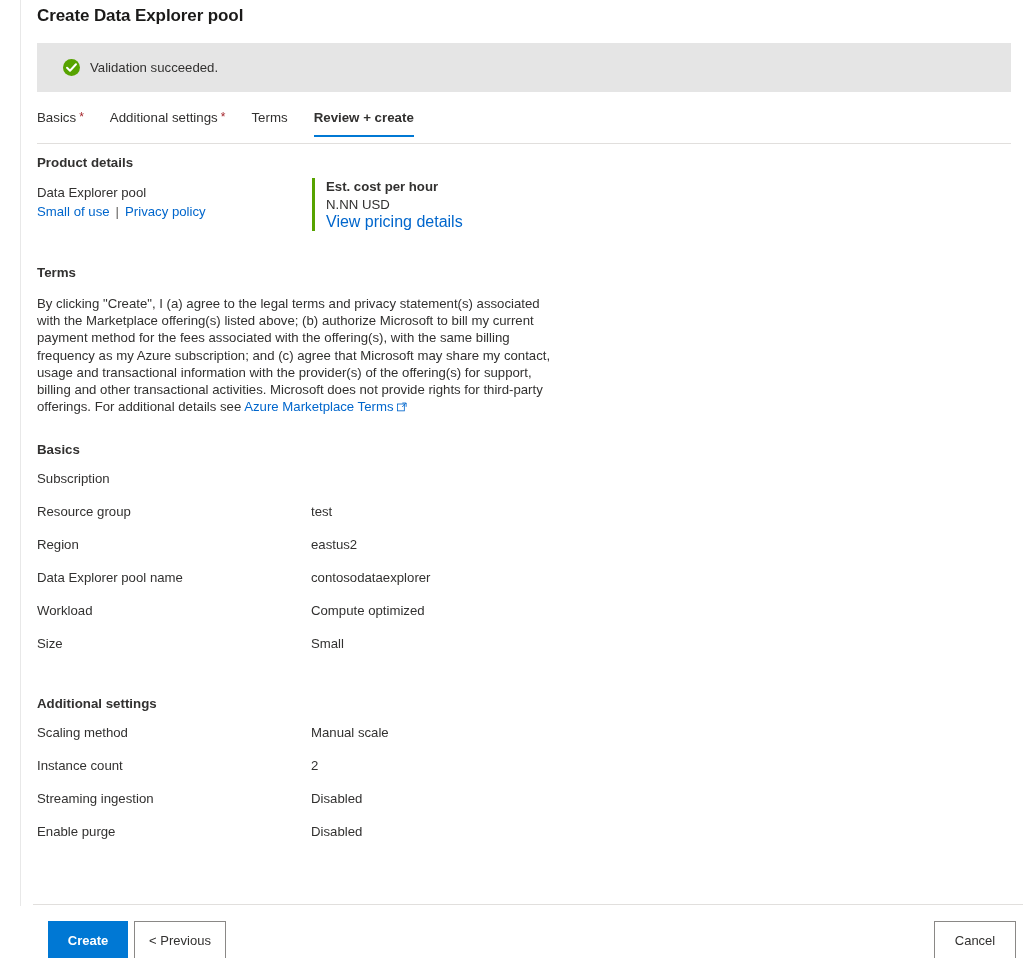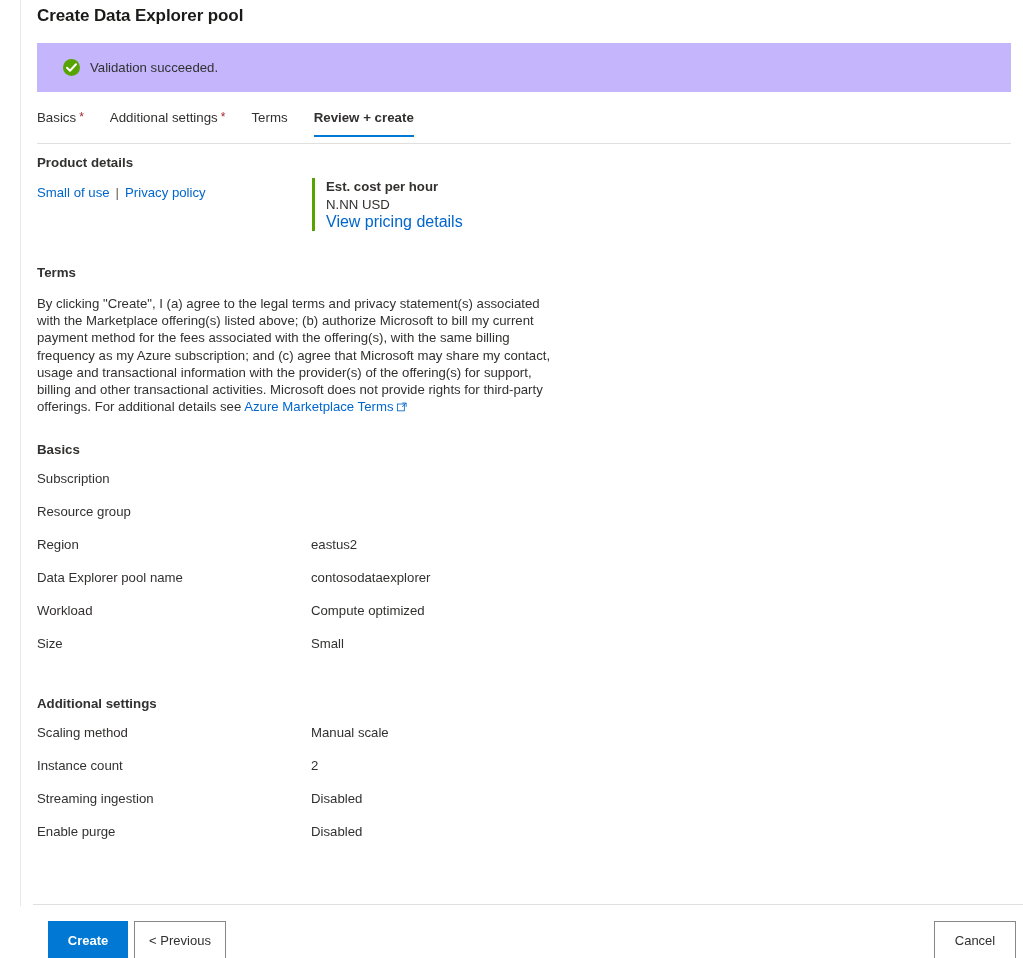--- a/index.html
+++ b/index.html
@@ -49,21 +49,21 @@
     color: #1b1a19;
     letter-spacing: -0.1px;
   }
   
   .banner {
     position: absolute;
     left: 15px;
     top: 43px;
     width: 974px;
     height: 49px;
-    background: #c4b5fd;
+    background: #e5e5e5;
     box-sizing: border-box;
     display: flex;
     align-items: center;
     padding-left: 26px;
   }
   .banner-icon {
     width: 17px;
     height: 17px;
     flex: 0 0 17px;
     margin-right: 10px;
@@ -270,20 +270,21 @@
       <button class="tab active">
         <span>Review + create</span>
       </button>
     </div>
 
     <div class="content">
 
       <div>
         <div class="section-head">Product details</div>
         <div class="product-row">
+          <div class="product-name">Data Explorer pool</div>
           <div class="product-links">
             <a class="lnk">Small of use</a><span class="sep-pipe">|</span><a class="lnk">Privacy policy</a>
           </div>
           <div class="cost-box">
             <div class="cost-title">Est. cost per hour</div>
             <div class="cost-value">N.NN USD</div>
             <a class="lnk">View pricing details</a>
           </div>
         </div>
       </div>
@@ -299,20 +300,21 @@
         </div>
       </div>
 
       <div class="kv-block">
         <div class="section-head">Basics</div>
         <div class="kv-row">
           <div class="kv-key">Subscription</div>
         </div>
         <div class="kv-row">
           <div class="kv-key">Resource group</div>
+          <div class="kv-val">test</div>
         </div>
         <div class="kv-row">
           <div class="kv-key">Region</div>
           <div class="kv-val">eastus2</div>
         </div>
         <div class="kv-row">
           <div class="kv-key">Data Explorer pool name</div>
           <div class="kv-val">contosodataexplorer</div>
         </div>
         <div class="kv-row">

